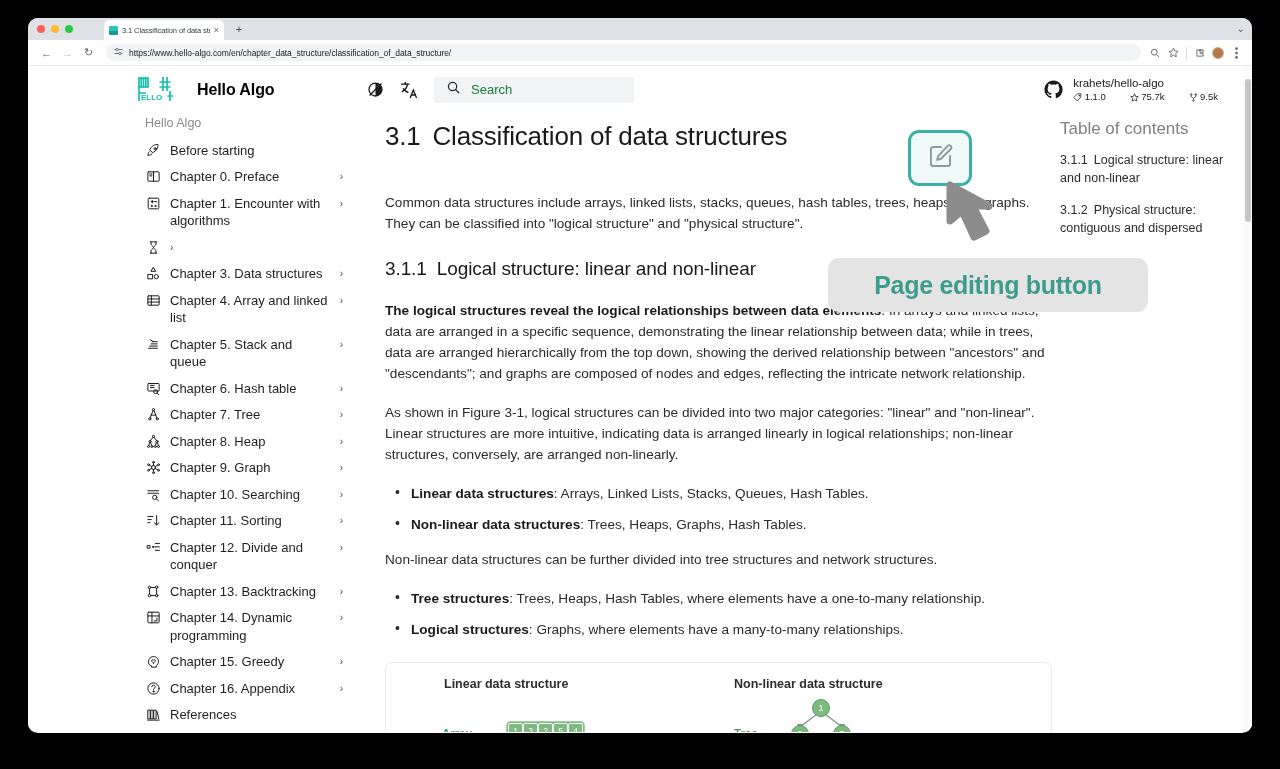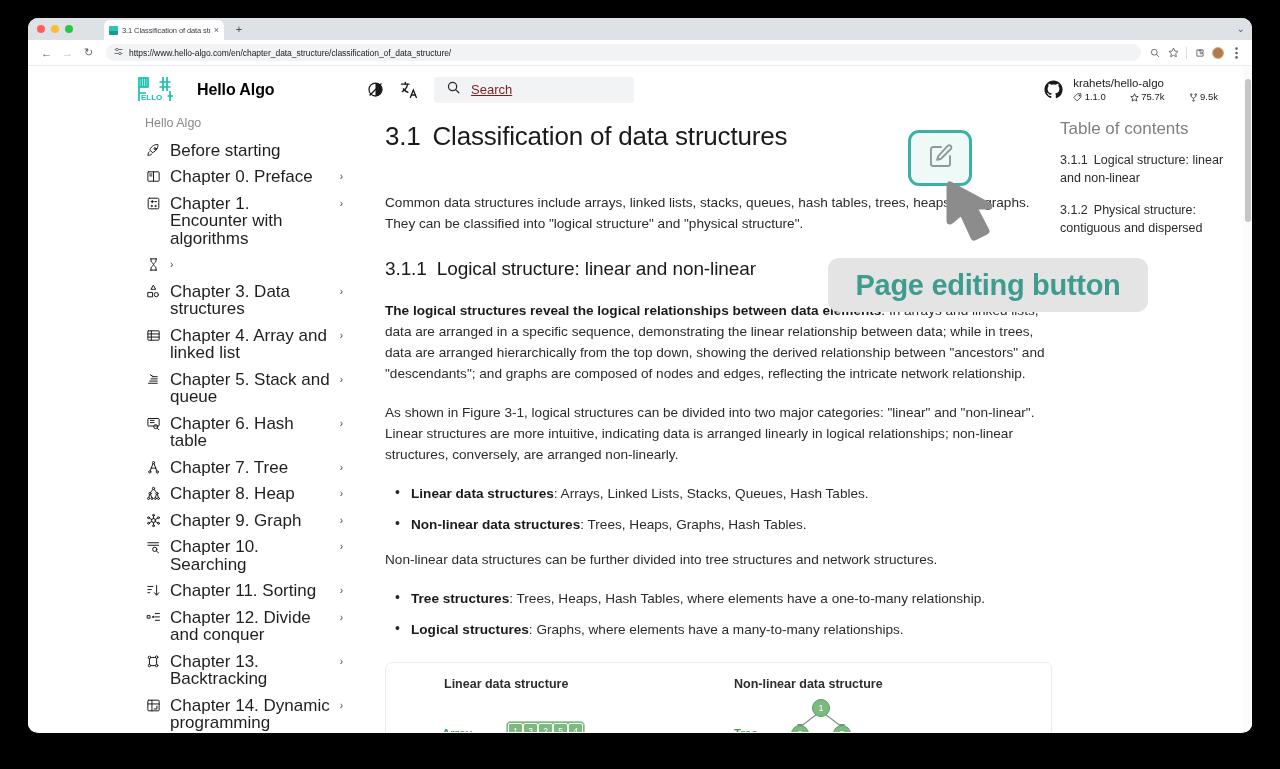--- a/index.html
+++ b/index.html
@@ -142,41 +142,41 @@
     cursor: pointer; color: #1a1a1a;
   }
   .searchbox {
     margin-left: 8px;
     width: 200px; height: 26px;
     background: #f1f3f4; border-radius: 3px;
     display: flex; align-items: center; gap: 10px;
     padding: 0 12px;
     cursor: text;
   }
-  .searchbox .ph { font-size: 13px; color: #7f1d1d; text-decoration: underline; }
+  .searchbox .ph { font-size: 13px; color: #15803d; }
 
   .repo-wrap { display: flex; align-items: center; gap: 10px; flex: 0 0 auto; padding-right: 10px; }
   .gh-mark { width: 19px; height: 19px; }
   .repo-text { line-height: 1.25; }
   .repo-name { font-size: 11.5px; color: #1a1a1a; }
   .repo-stats { font-size: 9.5px; color: #1a1a1a; display: flex; gap: 24px; align-items: center; margin-top: 1px; }
   .repo-stats span { display: inline-flex; align-items: center; gap: 2.5px; }
 
   
   .content-area { display: flex; padding-left: 109px; padding-right: 18px; }
   .sidebar { width: 212px; flex: 0 0 212px; padding-top: 3px; }
   .side-title { font-size: 12.5px; color: #8a8a8a; margin-bottom: 7px; padding-left: 8px; }
   .side-item {
     display: flex; align-items: flex-start; gap: 9px;
     padding: 4.5px 6px 4.5px 8px;
     cursor: pointer; border-radius: 3px;
     position: relative;
   }
   .side-ico { width: 16px; flex: 0 0 16px; height: 17px; display: flex; align-items: center; justify-content: center; color: #1c1c1c; }
-  .side-label { font-size: 17px; color: #1f1f1f; line-height: 17.5px; flex: 1 1 auto; }
+  .side-label { font-size: 13px; color: #1f1f1f; line-height: 17.5px; flex: 1 1 auto; }
   .side-chev { font-size: 10px; color: #444; line-height: 17.5px; flex: 0 0 auto; }
 
   .main { flex: 1 1 auto; padding-left: 36px; padding-top: 8px; min-width: 0; }
   .h1 {
     font-size: 26px; font-weight: normal; color: #1a1a1a;
     letter-spacing: -0.2px; margin-bottom: 40px;
   }
   .h1 .num { margin-right: 12px; }
   .para { font-size: 13.6px; color: #2b2b2b; line-height: 21px; margin-bottom: 18px; }
   .h2 {
@@ -245,21 +245,21 @@
   }
   .cursor-arrow { position: absolute; left: 918px; top: 163px; z-index: 31; pointer-events: none; }
   .callout {
     position: absolute; left: 800px; top: 240px;
     width: 320px; height: 54px;
     background: #e4e4e4;
     border-radius: 11px;
     display: flex; align-items: center; justify-content: center;
     z-index: 29;
   }
-  .callout span { font-size: 29px; font-weight: bold; color: #3d9c8e; letter-spacing: -0.3px; }
+  .callout span { font-size: 25px; font-weight: bold; color: #3d9c8e; letter-spacing: -0.3px; }
 </style>
 </head>
 <body>
 
 <div class="screen">
   <div class="browser">
 
     <div class="tabstrip">
       <div class="traffic">
         <div class="dot red"></div>

